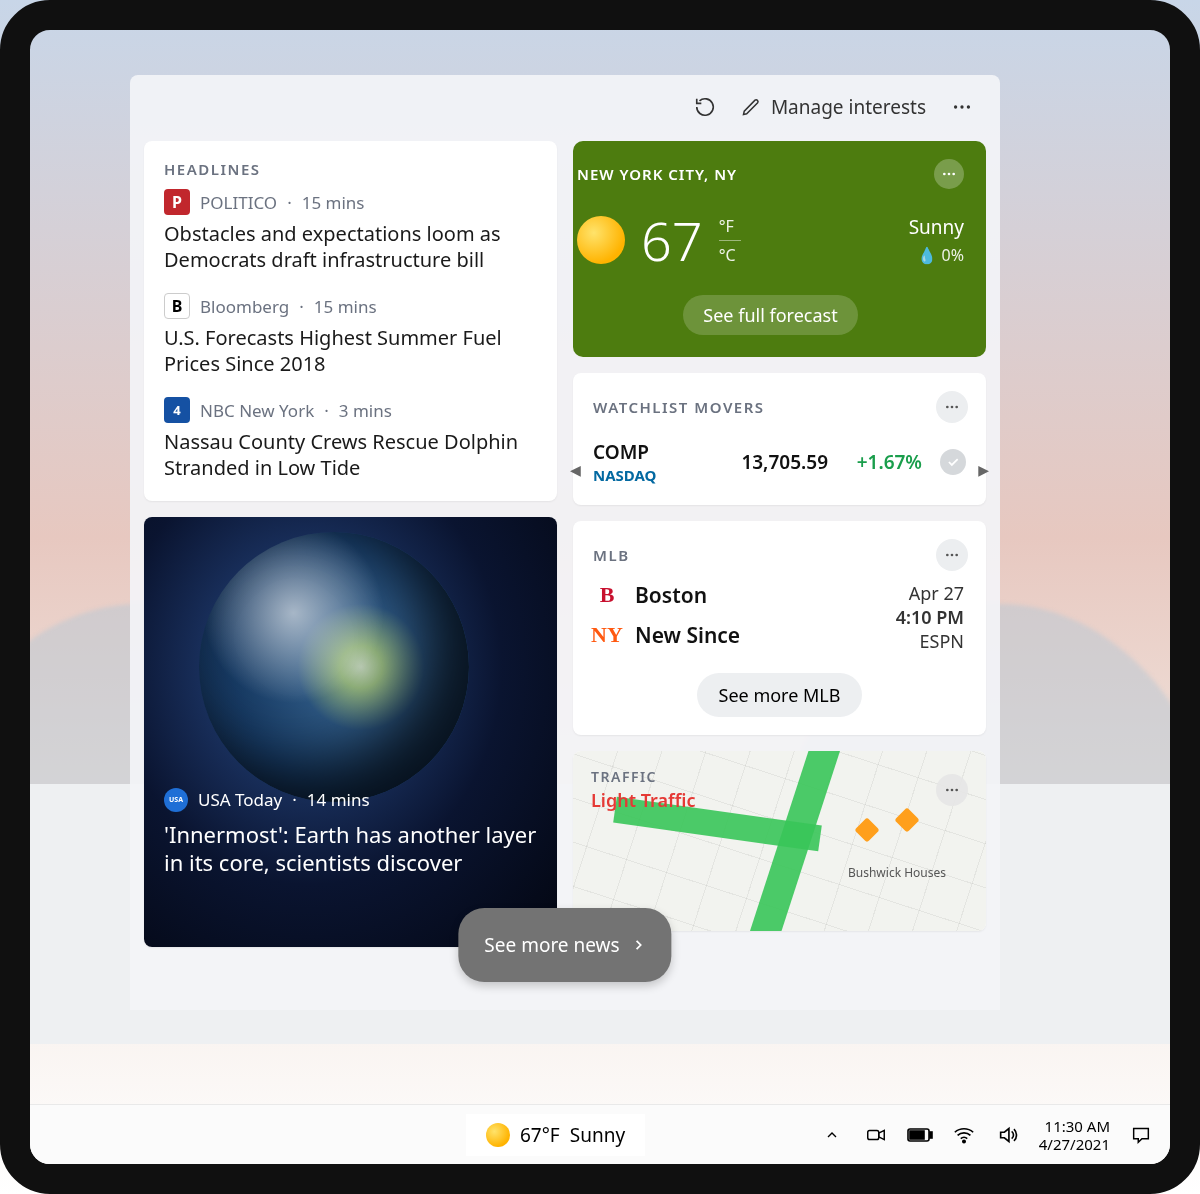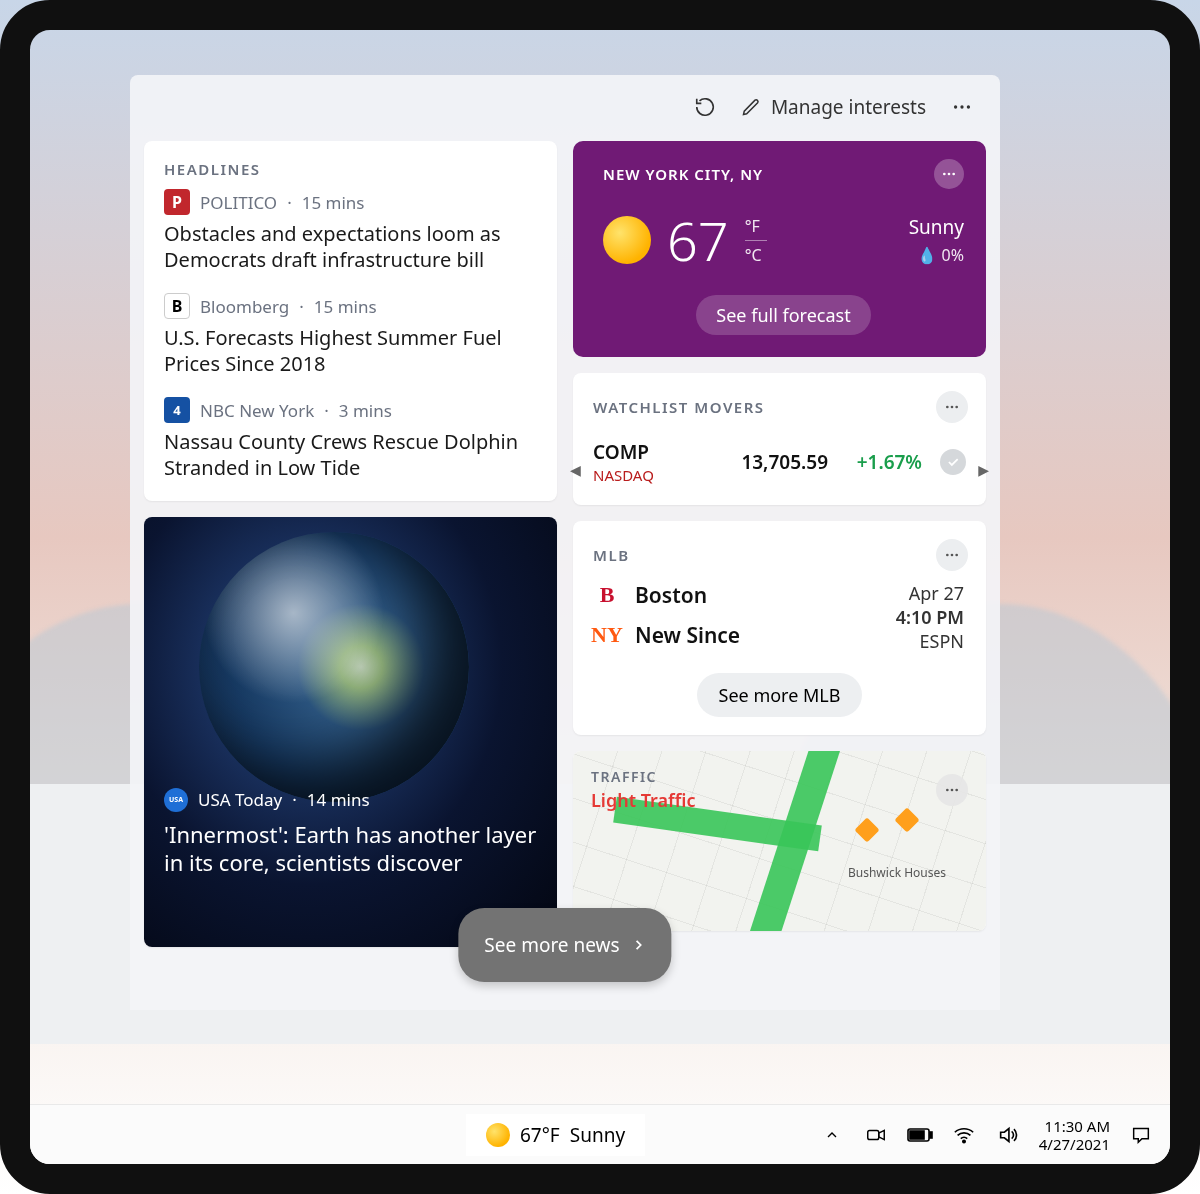--- a/index.html
+++ b/index.html
@@ -59,21 +59,21 @@
       radial-gradient(circle at 60% 50%, #b7c9b1 0%, #8fb07a 10%, #2a537d 30%, #173a63 60%, #0c1f3a 100%);
     box-shadow: inset -40px -30px 60px rgba(0,0,0,0.7);
   }
   .earth-overlay { position:absolute; left:0; right:0; bottom:0; padding:18px 20px 70px 20px; }
   .earth-meta { display:flex; align-items:center; gap:10px; font-size:17px; margin-bottom:8px; }
   .usa-badge { width:24px; height:24px; border-radius:50%; background:#1f6fd6;
     display:flex; align-items:center; justify-content:center; font-size:7px; font-weight:700; }
   .earth-title { font-size:22px; line-height:1.3; }
 
   
-  .weather-card { background:#701a75; color:#fff; border-radius:10px; padding:18px 22px 22px 30px;
+  .weather-card { background:#4d7c0f; color:#fff; border-radius:10px; padding:18px 22px 22px 4px;
     position:relative; }
   .weather-top { display:flex; justify-content:space-between; align-items:center;
     font-size:15px; font-weight:600; letter-spacing:1px; }
   .w-more { width:30px; height:30px; border-radius:50%; background:rgba(255,255,255,0.25);
     display:flex; align-items:center; justify-content:center; cursor:pointer; }
   .weather-main { display:flex; align-items:center; justify-content:space-between; margin-top:14px; }
   .w-left { display:flex; align-items:center; gap:16px; }
   .sun { width:48px; height:48px; border-radius:50%;
     background: radial-gradient(circle at 35% 35%, #ffe36b, #ffb300 70%); }
   .temp-big { font-size:54px; font-weight:300; }
@@ -83,21 +83,21 @@
   .w-right .drop { font-size:16px; opacity:0.9; margin-top:4px; }
   .forecast-btn { margin:18px auto 0 auto; width:fit-content;
     background:rgba(255,255,255,0.18); color:#fff; padding:8px 20px; border-radius:22px;
     font-size:18px; cursor:pointer; }
 
   
   .stock-wrap { position:relative; padding:0 20px 14px 20px; }
   .stock-row { display:grid; grid-template-columns: 1fr auto auto auto;
     align-items:center; gap:18px; padding:6px 0; }
   .stock-sym { font-size:19px; font-weight:600; color:#111; }
-  .stock-sub { font-size:15px; color:#b91c1c; }
+  .stock-sub { font-size:15px; color:#0369a1;font-weight:bold; }
   .stock-price { font-size:19px; font-weight:600; text-align:right; min-width:100px; color:#111; }
   .stock-chg { font-size:19px; font-weight:600; color:#1a9e4c; min-width:76px; text-align:right; }
   .check-circ { width:26px; height:26px; border-radius:50%; background:#d5d8db;
     display:flex; align-items:center; justify-content:center; color:#fff; }
   .nav-arrow { position:absolute; top:50%; transform:translateY(-50%); color:#666; cursor:pointer;
     font-size:14px; }
   .nav-left { left:-3px; } .nav-right { right:-3px; }
 
   
   .mlb-body { padding:0 22px 20px 22px; display:flex; justify-content:space-between; }

